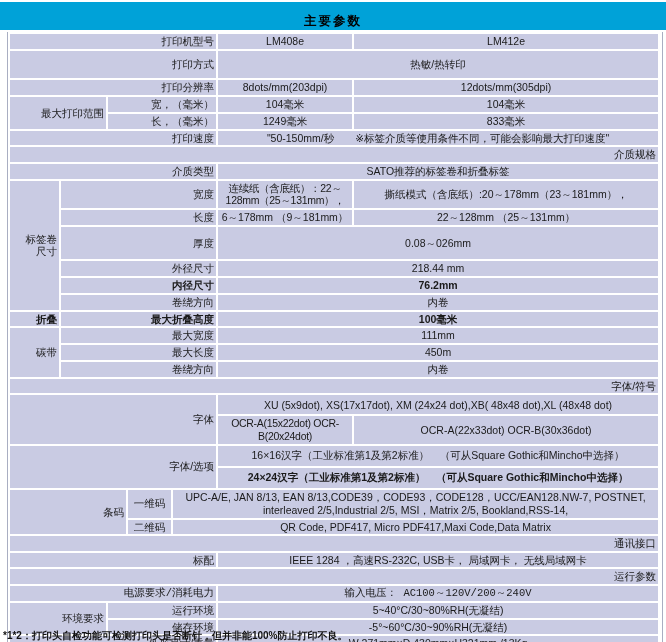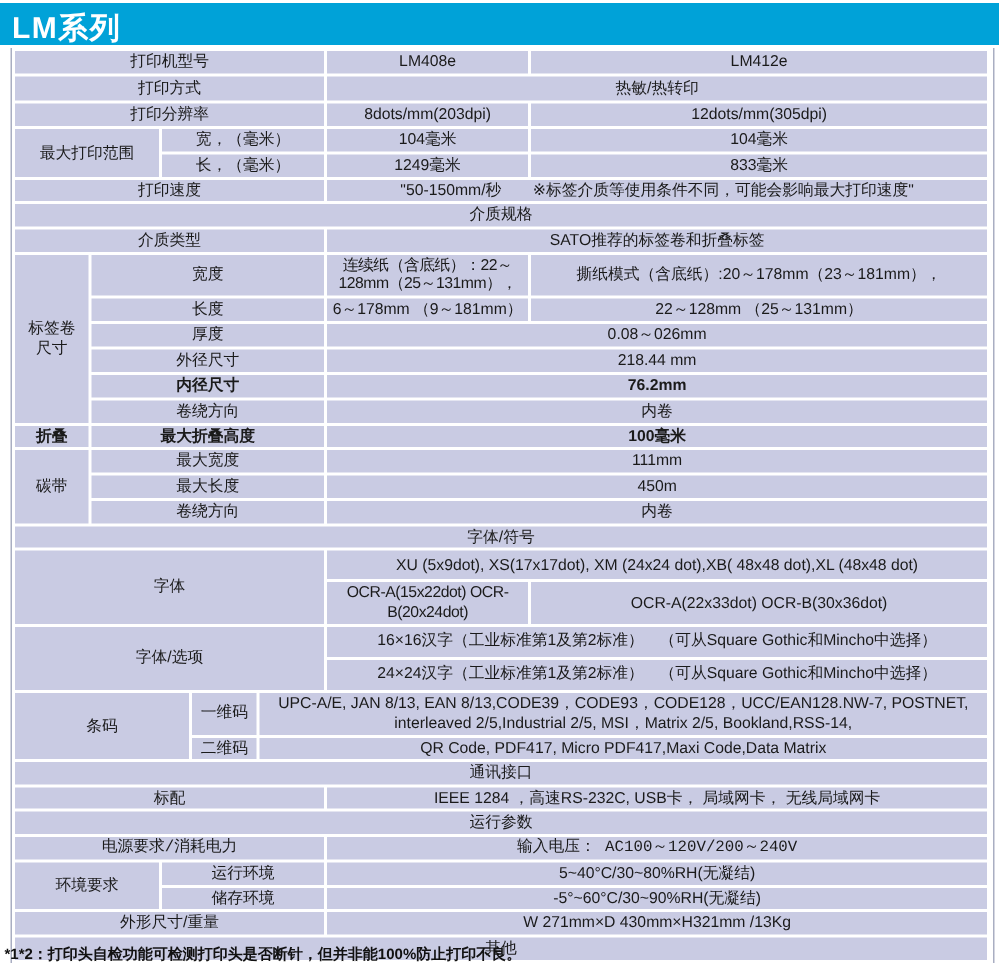--- a/index.html
+++ b/index.html
@@ -39,55 +39,55 @@
   table.spec td{
     background:#c9cbe3;
     font-size:10.5px;
     line-height:1.2;
     padding:1px 2px;
     overflow:hidden;
     white-space:pre-line;
     vertical-align:middle;
     color:#1a1a1a;
   }
-  td.al{ text-align:center; padding-left:9px; }
+  td.al{ text-align:right; padding-left:9px; }
   td.ac{ text-align:center; }
   td.small{ font-size:9px; letter-spacing:-0.3px; }
   
   .footnote{
     position:absolute;left:3px;top:629px;width:660px;
     font-size:10px;font-weight:bold;color:#111;
     letter-spacing:0;
   }
 </style>
 </head>
 <body>
 
 <div class="banner">
-  <div class="series-title">LM系列</div>
+  <div class="subtitle">主要参数</div>
 </div>
 
 <div class="table-wrap">
   <table class="spec">
     <colgroup>
       <col style="width:49px">
         <col style="width:45px">
         <col style="width:18px">
       <col style="width:43px">
         <col style="width:43px">
         <col style="width:134px">
       <col style="width:304px">
     </colgroup>
     <tbody id="spec-body">
         <tr style="height: 15px;">
           <td colspan="5" class="al">打印机型号</td>
           <td colspan="1" class="ac">LM408e</td>
           <td colspan="1" class="ac">LM412e</td>
         </tr>
-        <tr style="height: 16px;">
+        <tr style="height: 27px;">
           <td colspan="5" class="al">打印方式</td>
           <td colspan="2" class="ac">热敏/热转印</td>
         </tr>
         <tr style="height: 15px;">
           <td colspan="5" class="al">打印分辨率</td>
           <td colspan="1" class="ac">8dots/mm(203dpi)</td>
           <td colspan="1" class="ac">12dots/mm(305dpi)</td>
         </tr>
         <tr style="height: 15px;">
           <td colspan="2" rowspan="2" class="al">最大打印范围</td>
@@ -116,21 +116,21 @@
 尺寸</td>
           <td colspan="4" class="al">宽度</td>
           <td colspan="1" class="ac small">连续纸（含底纸）：22～128mm（25～131mm），</td>
           <td colspan="1" class="ac">撕纸模式（含底纸）:20～178mm（23～181mm），</td>
         </tr>
         <tr style="height: 15px;">
           <td colspan="4" class="al">长度</td>
           <td colspan="1" class="ac">6～178mm （9～181mm）</td>
           <td colspan="1" class="ac">22～128mm （25～131mm）</td>
         </tr>
-        <tr style="height: 15px; padding-left: 13px;">
+        <tr style="height: 32px; padding-left: 13px;">
           <td colspan="4" class="al">厚度</td>
           <td colspan="2" class="ac">0.08～026mm</td>
         </tr>
         <tr style="height: 15px;">
           <td colspan="4" class="al">外径尺寸</td>
           <td colspan="2" class="ac">218.44 mm</td>
         </tr>
         <tr style="height: 15px; font-weight: bold;">
           <td colspan="4" class="al">内径尺寸</td>
           <td colspan="2" class="ac">76.2mm</td>
@@ -165,21 +165,21 @@
           <td colspan="2" class="ac">XU (5x9dot), XS(17x17dot),  XM (24x24 dot),XB( 48x48 dot),XL (48x48 dot)</td>
         </tr>
         <tr style="height: 19px;">
           <td colspan="1" class="ac small">OCR-A(15x22dot) OCR-B(20x24dot)</td>
           <td colspan="1" class="ac">OCR-A(22x33dot)  OCR-B(30x36dot)</td>
         </tr>
         <tr style="height: 20px;">
           <td colspan="5" rowspan="2" class="al">字体/选项</td>
           <td colspan="2" class="ac">16×16汉字（工业标准第1及第2标准）　（可从Square Gothic和Mincho中选择）</td>
         </tr>
-        <tr style="height: 20px;">
+        <tr style="height: 20px; font-weight: bold;">
           <td colspan="2" class="ac">24×24汉字（工业标准第1及第2标准）　（可从Square Gothic和Mincho中选择）</td>
         </tr>
         <tr style="height: 28px;">
           <td colspan="3" rowspan="2" class="al">条码</td>
           <td colspan="1" class="ac">一维码</td>
           <td colspan="3" class="ac">UPC-A/E, JAN 8/13, EAN 8/13,CODE39，CODE93，CODE128，UCC/EAN128.NW-7, POSTNET,
 interleaved 2/5,Industrial 2/5, MSI，Matrix 2/5, Bookland,RSS-14,</td>
         </tr>
         <tr style="height: 14px;">
           <td colspan="1" class="ac">二维码</td>

